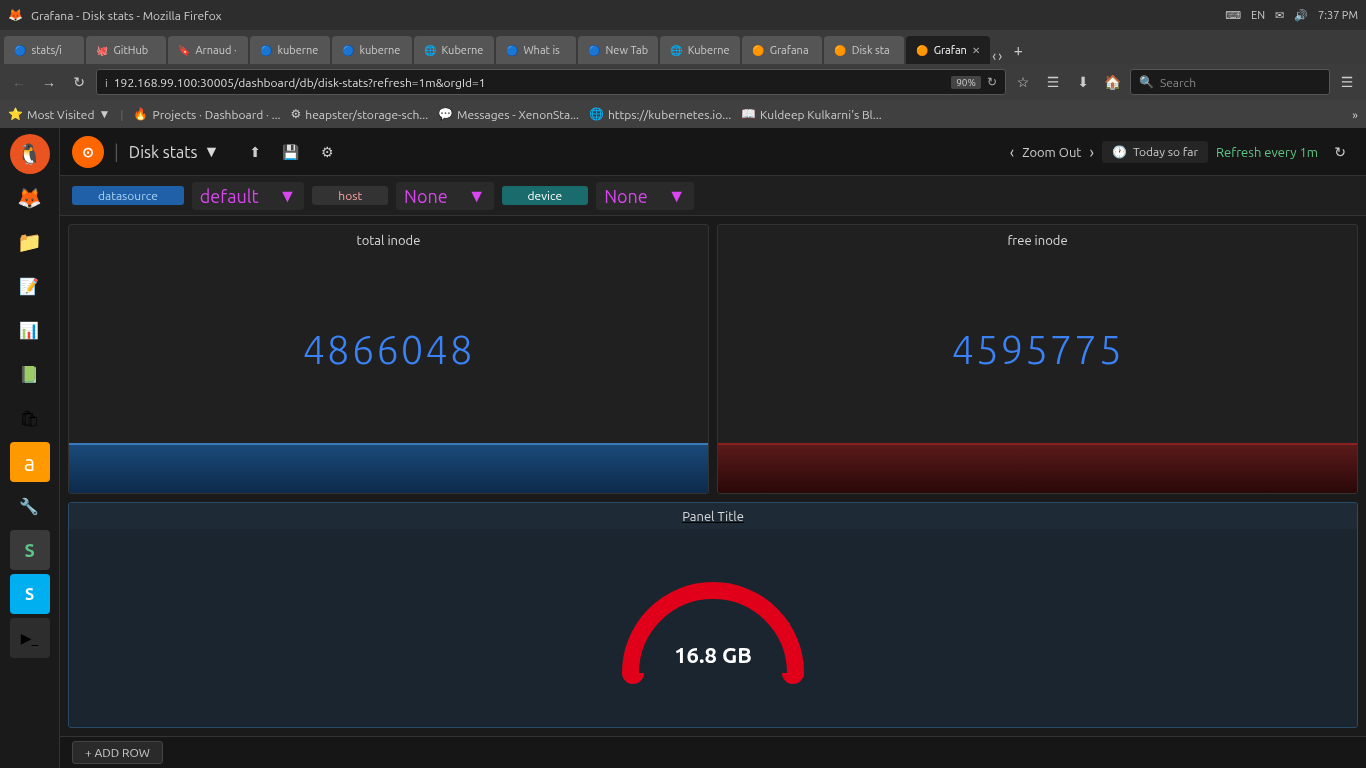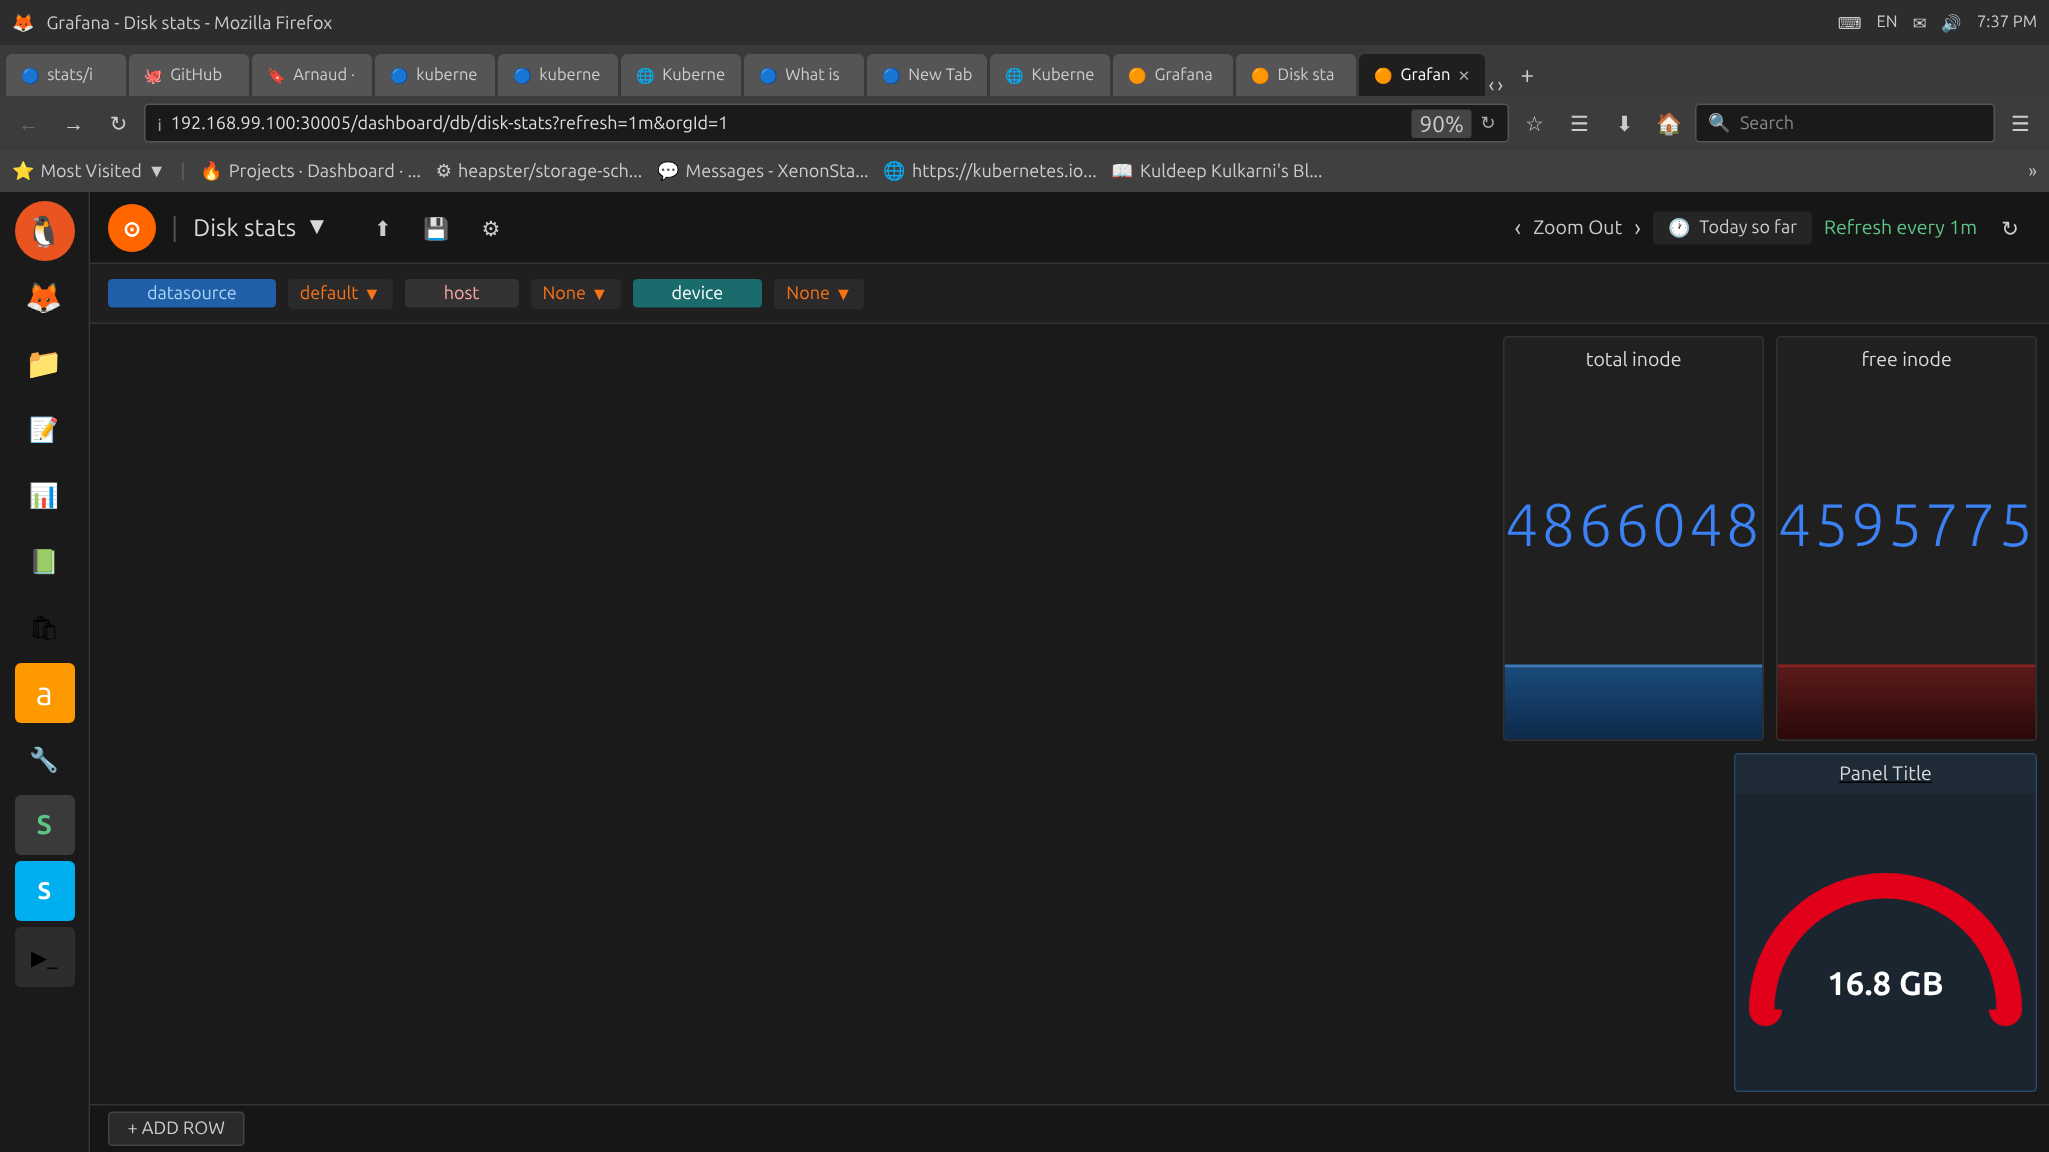--- a/index.html
+++ b/index.html
@@ -79,21 +79,21 @@
       border-radius: 3px;
       display: flex;
       align-items: center;
       padding: 0 8px;
       gap: 6px;
       color: #ddd;
       font-size: 12px;
     }
     .address-text { flex: 1; overflow: hidden; text-overflow: ellipsis; white-space: nowrap; }
     .zoom-badge {
-      font-size: 15px; color: #ccc; background: #444; padding: 1px 5px; border-radius: 2px; margin-left: 28px;
+      font-size: 10px; color: #ccc; background: #444; padding: 1px 5px; border-radius: 2px; margin-left: 28px;
     }
     .search-bar {
       width: 200px;
       height: 26px;
       background: #1a1a1a;
       border: 1px solid #555;
       border-radius: 3px;
       display: flex;
       align-items: center;
       padding: 0 8px;
@@ -198,35 +198,34 @@
     .filter-tag {
       padding: 3px 26px;
       border-radius: 3px;
       font-size: 12px;
       cursor: pointer;
     }
     .filter-tag.blue { background: #1f60a8; color: #aad4f5; }
     .filter-tag.gray { background: #333; color: #fca5a5; }
     .filter-tag.teal { background: #1a6b6b; color: #ffffff; }
     .filter-dropdown {
-      display: flex; align-items: center; gap: 3px;
+      display: flex; align-items: center; gap: 20px;
       background: #2a2a2a; padding: 3px 8px; border-radius: 3px;
-      color: #f97316; font-size: 12px; cursor: pointer;
+      color: #d946ef; font-size: 18px; cursor: pointer;
     }
 
     
     .dashboard {
       flex: 1;
       padding: 8px;
       display: flex;
       flex-direction: column;
       gap: 8px;
       overflow: hidden;
       background: #1a1a1a;
-      align-items: flex-end;
     }
     .row-top {
       display: flex;
       gap: 8px;
       height: 270px;
     }
     .panel {
       background: #202020;
       border: 1px solid #333;
       border-radius: 3px;

